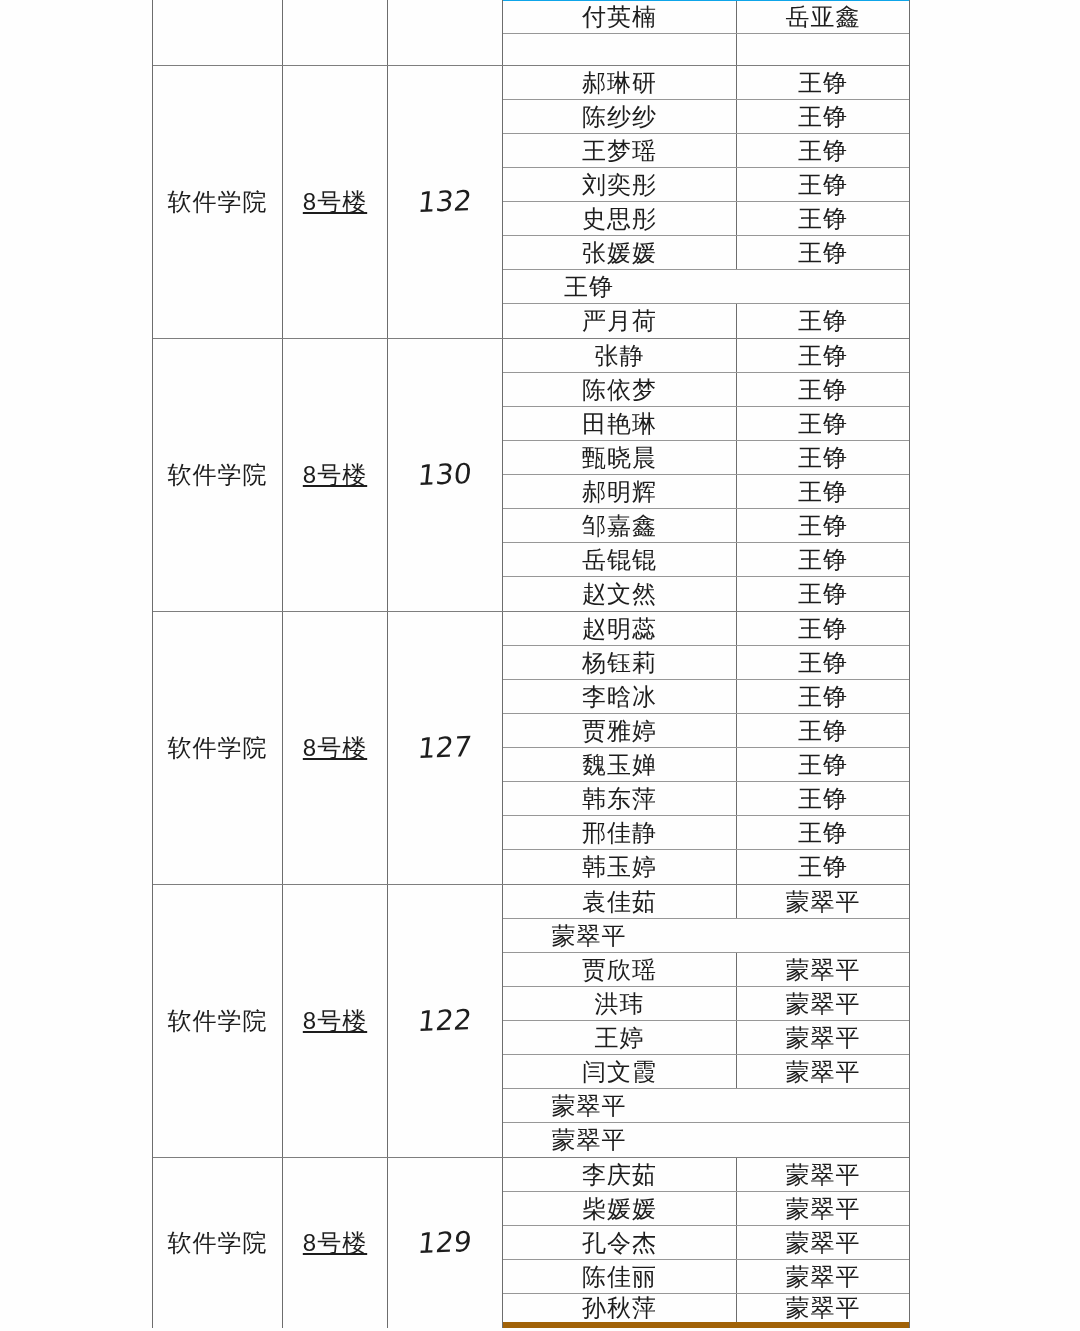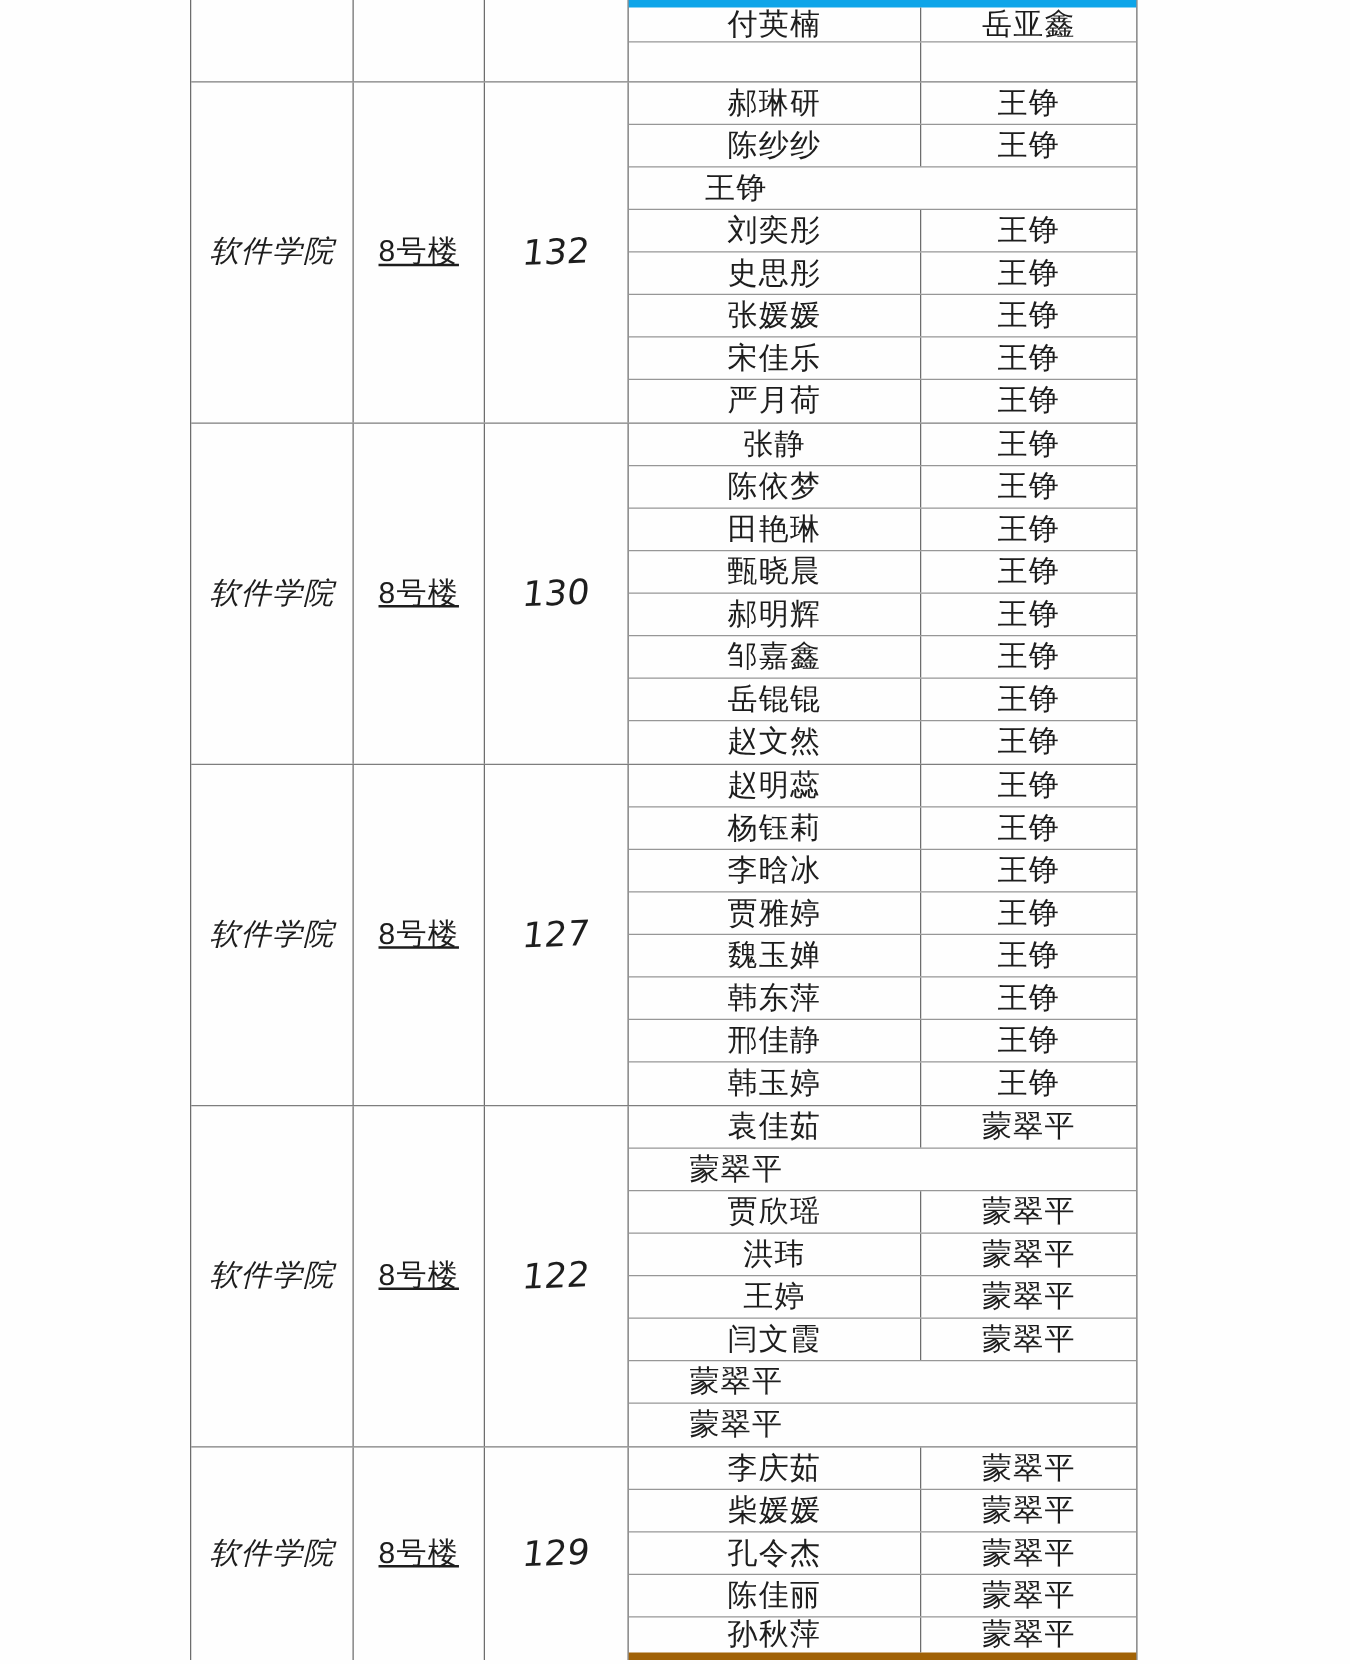--- a/index.html
+++ b/index.html
@@ -18,32 +18,32 @@
     border-right: 1px solid #6d6d6d;
   }
   .group { display: flex; border-top: 1px solid #7e7e7e; }
   .group:first-child { border-top: none; }
 
   .cell {
     box-sizing: border-box;
     display: flex; align-items: center; justify-content: center;
     border-right: 1px solid #6d6d6d;
   }
-  .cell.college  { width: 130px; font-style: italic; }
+  .cell.college  { width: 130px; }
   .cell.building { width: 105px; text-decoration: underline; }
   .cell.room     { width: 115px; }
   .members { width: 406px; display: flex; flex-direction: column; }
   .member-row { display: flex; box-sizing: border-box; height: 34px; border-bottom: 1px solid #979797; }
   .member-row:last-child { border-bottom: none; text-align: right; }
   .group:last-child .member-row:last-child { border-bottom: 6px solid #a16207; }
   .member-row .cell.name    { width: 234px; }
   .member-row .cell.teacher { width: 172px; border-right: none; }
 
   
-  .group:nth-child(1) .member-row:nth-child(1) { height: 34px; border-top: 6px solid #0ea5e9; }
+  .group:nth-child(1) .member-row:nth-child(1) { height: 34px; border-top: 1px solid #0ea5e9; }
   .group:nth-child(1) .member-row:nth-child(2) { height: 31px; }
 
   .txt {
     font-size: 24px;
     letter-spacing: 1px;
     white-space: nowrap;
     line-height: 1;
   }
   .hand {
     font-family: "DejaVu Sans", sans-serif;
@@ -109,20 +109,23 @@
           </div>
           <div class="member-row">
             <div class="cell name">
               <span class="txt">陈纱纱</span>
             </div>
             <div class="cell teacher">
               <span class="txt">王铮</span>
             </div>
           </div>
           <div class="member-row">
+            <div class="cell name">
+              <span class="txt">王梦瑶</span>
+            </div>
             <div class="cell teacher">
               <span class="txt">王铮</span>
             </div>
           </div>
           <div class="member-row">
             <div class="cell name">
               <span class="txt">刘奕彤</span>
             </div>
             <div class="cell teacher">
               <span class="txt">王铮</span>
@@ -138,23 +141,20 @@
           </div>
           <div class="member-row">
             <div class="cell name">
               <span class="txt">张媛媛</span>
             </div>
             <div class="cell teacher">
               <span class="txt">王铮</span>
             </div>
           </div>
           <div class="member-row">
-            <div class="cell name">
-              <span class="txt">宋佳乐</span>
-            </div>
             <div class="cell teacher">
               <span class="txt">王铮</span>
             </div>
           </div>
           <div class="member-row">
             <div class="cell name">
               <span class="txt">严月荷</span>
             </div>
             <div class="cell teacher">
               <span class="txt">王铮</span>

